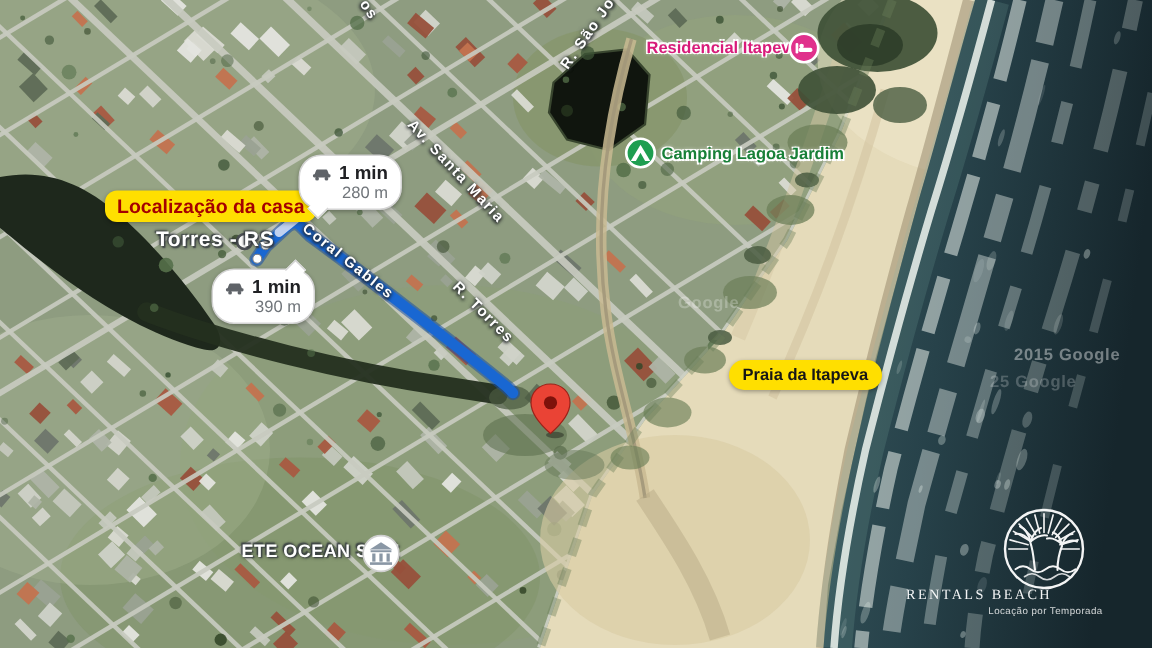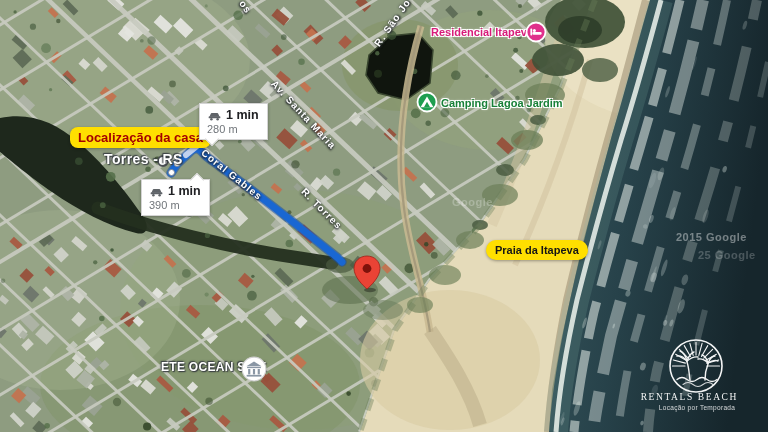--- a/index.html
+++ b/index.html
@@ -15,29 +15,29 @@
   .poi-pink{color:#d81b7a;}
   .poi-green{color:#188038;}
   .ete{color:#fff;font-size:12px;font-weight:bold;letter-spacing:.3px;
        text-shadow:-1px -1px 1px rgba(55,60,65,.95),1px 1px 1px rgba(55,60,65,.95),0 0 3px rgba(0,0,0,.65);}
   .city{color:#fff;font-size:14px;font-weight:bold;letter-spacing:.4px;
         text-shadow:-1px -1px 1px rgba(55,60,65,.95),1px 1px 1px rgba(55,60,65,.95),0 0 3px rgba(0,0,0,.6);}
   .callout{position:absolute;background:#ffdf00;font-weight:bold;
            box-shadow:0 1px 3px rgba(0,0,0,.35);}
   .callout-casa{left:70px;top:127px;padding:3px 8px;border-radius:8px;font-size:13px;color:#a50000;}
   .callout-praia{left:486px;top:240px;padding:4px 9px;border-radius:11px;font-size:11px;color:#161616;}
-  .bubble{position:absolute;background:#fff;border:1px solid #d4d4d4;border-radius:0;
-          padding:4px 8px 4px 7px;box-shadow:0 1px 3px rgba(0,0,0,.3);}
+  .bubble{position:absolute;background:#fff;border:1px solid #d4d4d4;border-radius:15px;
+          padding:4px 8px 4px 7px;box-shadow:0 1px 3px rgba(0,0,0,.3);text-align:right;}
   .bubble .row1{display:flex;align-items:center;gap:4px;font-size:12.5px;font-weight:bold;color:#202124;}
   .bubble .dist{font-size:11px;color:#70757a;margin-top:1px;}
   .tail{position:absolute;width:9px;height:9px;background:#fff;transform:rotate(45deg);}
   .tail-bl{left:7px;bottom:-5px;border-right:1px solid #d4d4d4;border-bottom:1px solid #d4d4d4;}
   .tail-tr{right:7px;top:-5px;border-left:1px solid #d4d4d4;border-top:1px solid #d4d4d4;}
   .wm{position:absolute;color:#fff;font-size:11px;font-weight:bold;letter-spacing:.5px;}
-  .logo-title{position:absolute;left:604px;top:392px;width:134px;text-align:right;
+  .logo-title{position:absolute;left:604px;top:392px;width:134px;text-align:left;
               font-family:"Liberation Serif",serif;font-size:9.5px;letter-spacing:1.6px;
               color:#fff;opacity:.95;}
   .logo-sub{position:absolute;left:630px;top:404px;width:134px;text-align:center;
             font-size:6.5px;letter-spacing:.3px;color:#fff;opacity:.8;}
   .poi-icon,.logo-emblem{position:absolute;}
 </style>
 </head>
 <body>
 
 <div class="stage">
@@ -481,21 +481,21 @@
         <circle cx="17" cy="15.8" r="2" fill="#5f6368"></circle>
       </svg>
       <span>1 min</span>
     </div>
     <div class="dist">390 m</div>
     <i class="tail tail-tr"></i>
   </div>
 
   <div class="wm" style="left:452px;top:196px;opacity:.25;">Google</div>
   <div class="wm" style="left:676px;top:231px;opacity:.4;">2015 Google</div>
-  <div class="wm" style="left:698px;top:249px;opacity:.22;">25 Google</div>
+  <div class="wm" style="left:660px;top:249px;opacity:.22;">25 Google</div>
 
   <svg class="logo-emblem" style="left:652px;top:328px;" width="88" height="80" viewBox="0 0 88 80">
     <g stroke="#fff" fill="none" stroke-width="1.4" opacity=".95" stroke-linecap="round">
       <circle cx="44" cy="38" r="26" stroke-width="1.6"></circle>
       <g id="rays" stroke-width="1.1">
           <line x1="33" y1="38" x2="20.5" y2="38"></line>
           <line x1="33.374815910820246" y1="35.152990503872275" x2="21.300743082206896" y2="31.917752440090762"></line>
           <line x1="34.47372055837117" y1="32.5" x2="23.64840301106569" y2="26.250000000000007"></line>
           <line x1="36.22182540694798" y1="30.22182540694798" x2="27.38299064211613" y2="21.382990642116134"></line>
           <line x1="38.49999999999999" y1="28.473720558371177" x2="32.249999999999986" y2="17.6484030110657"></line>

